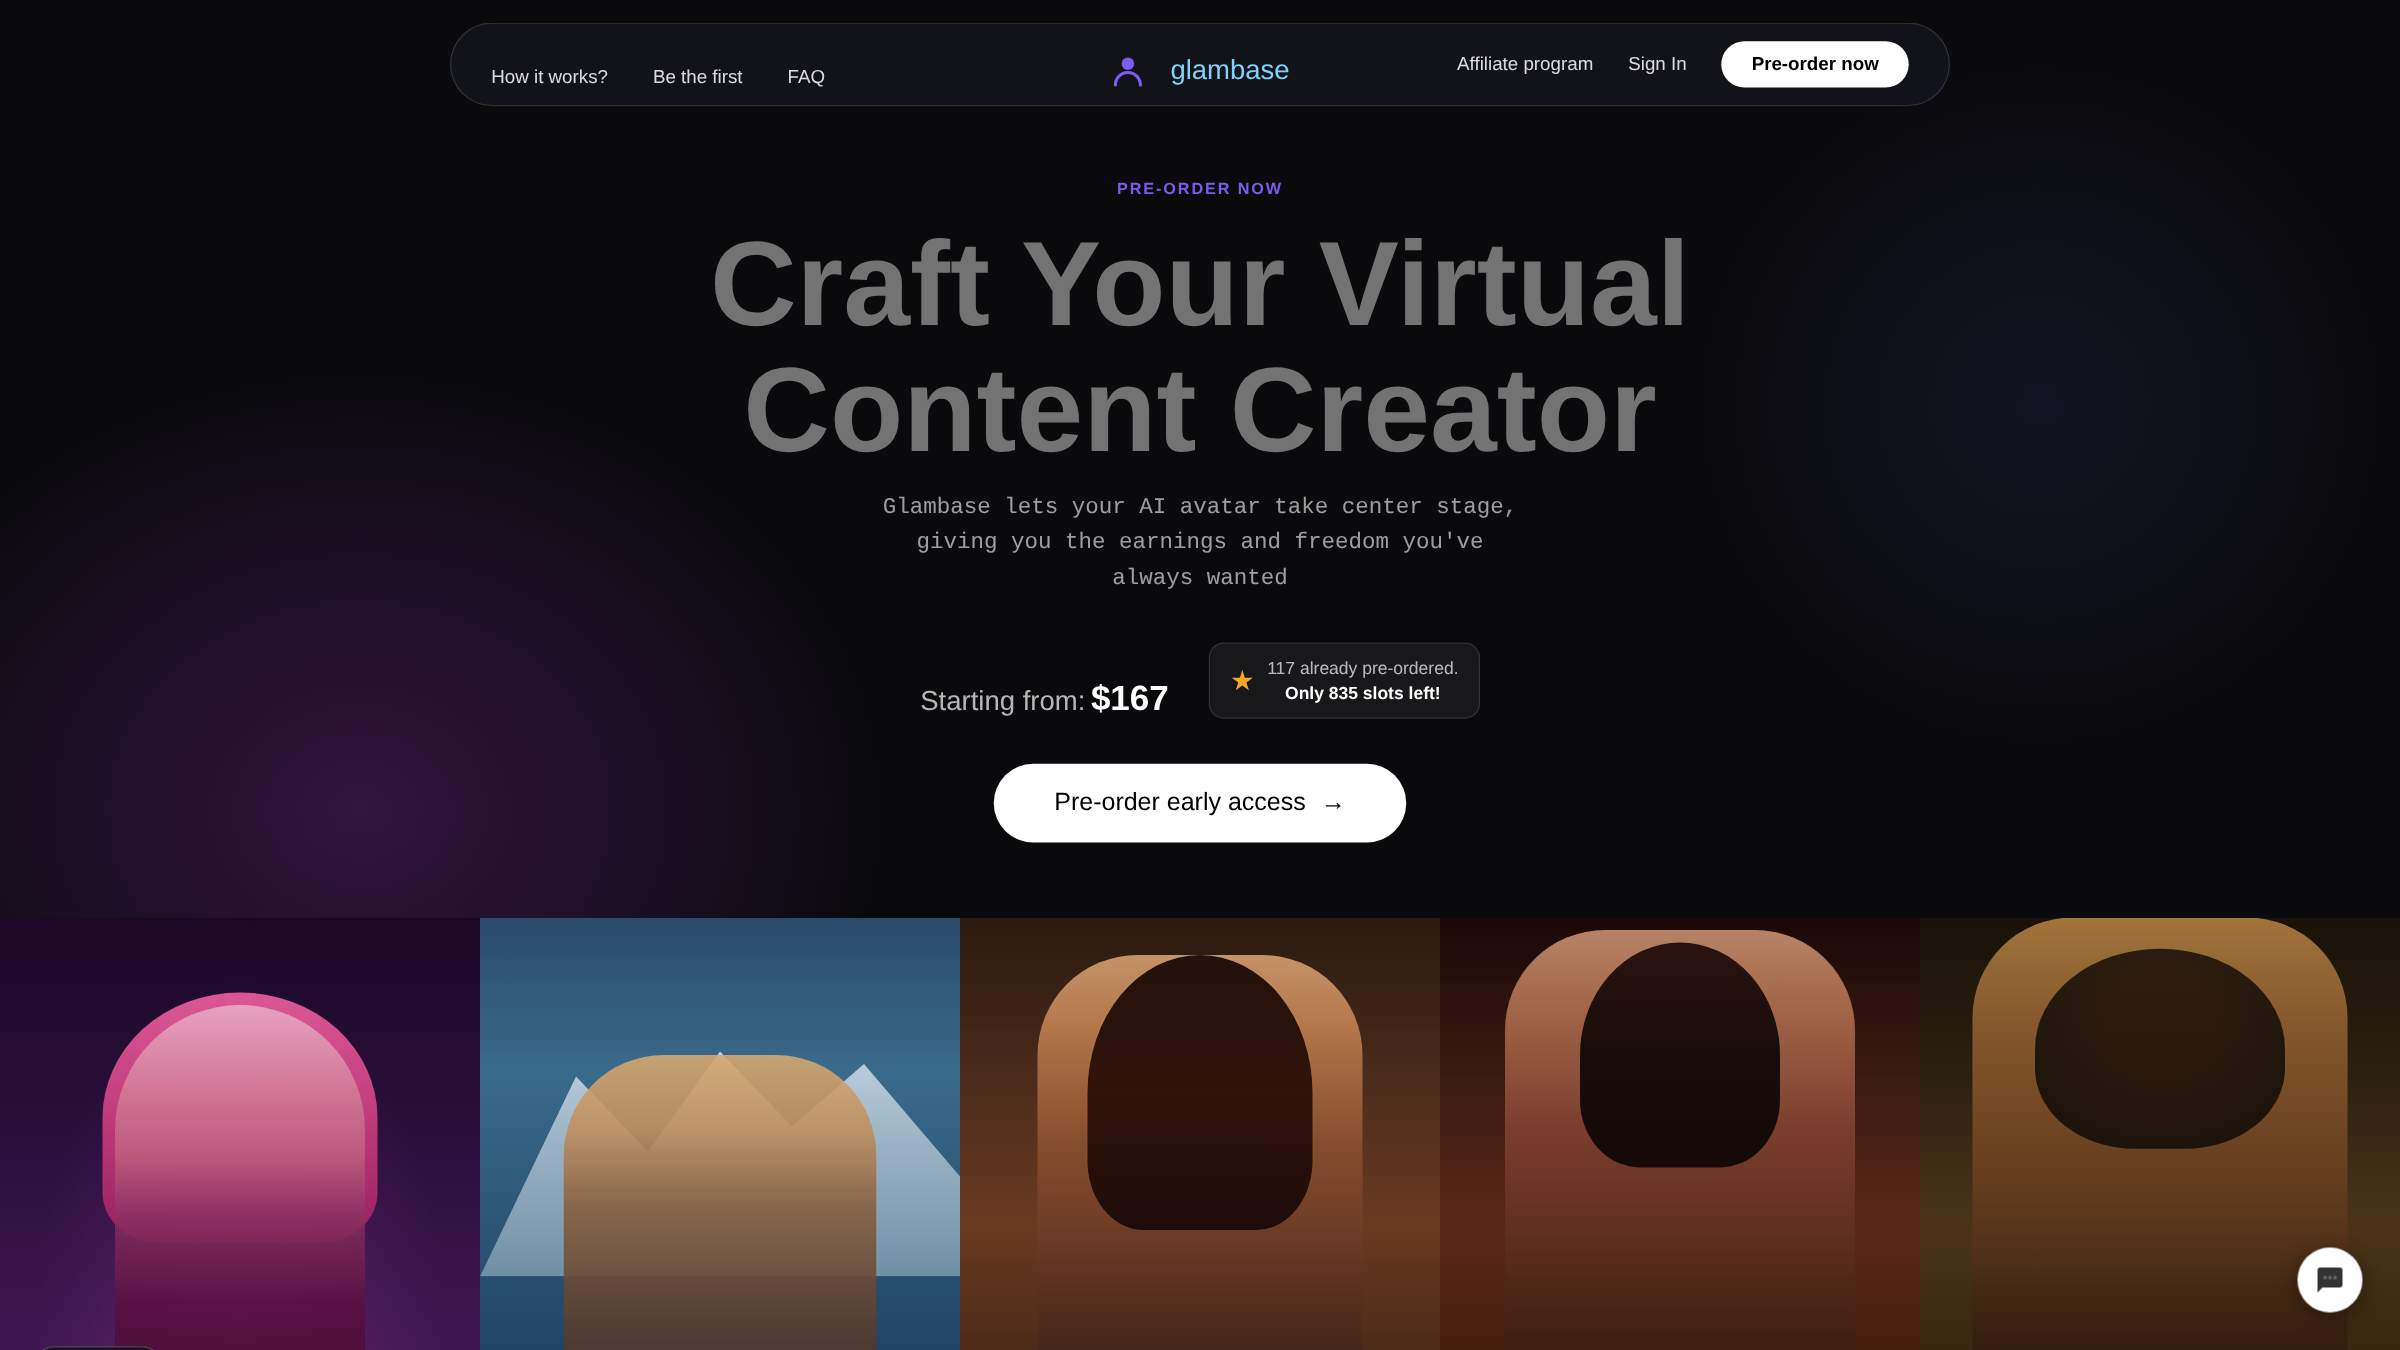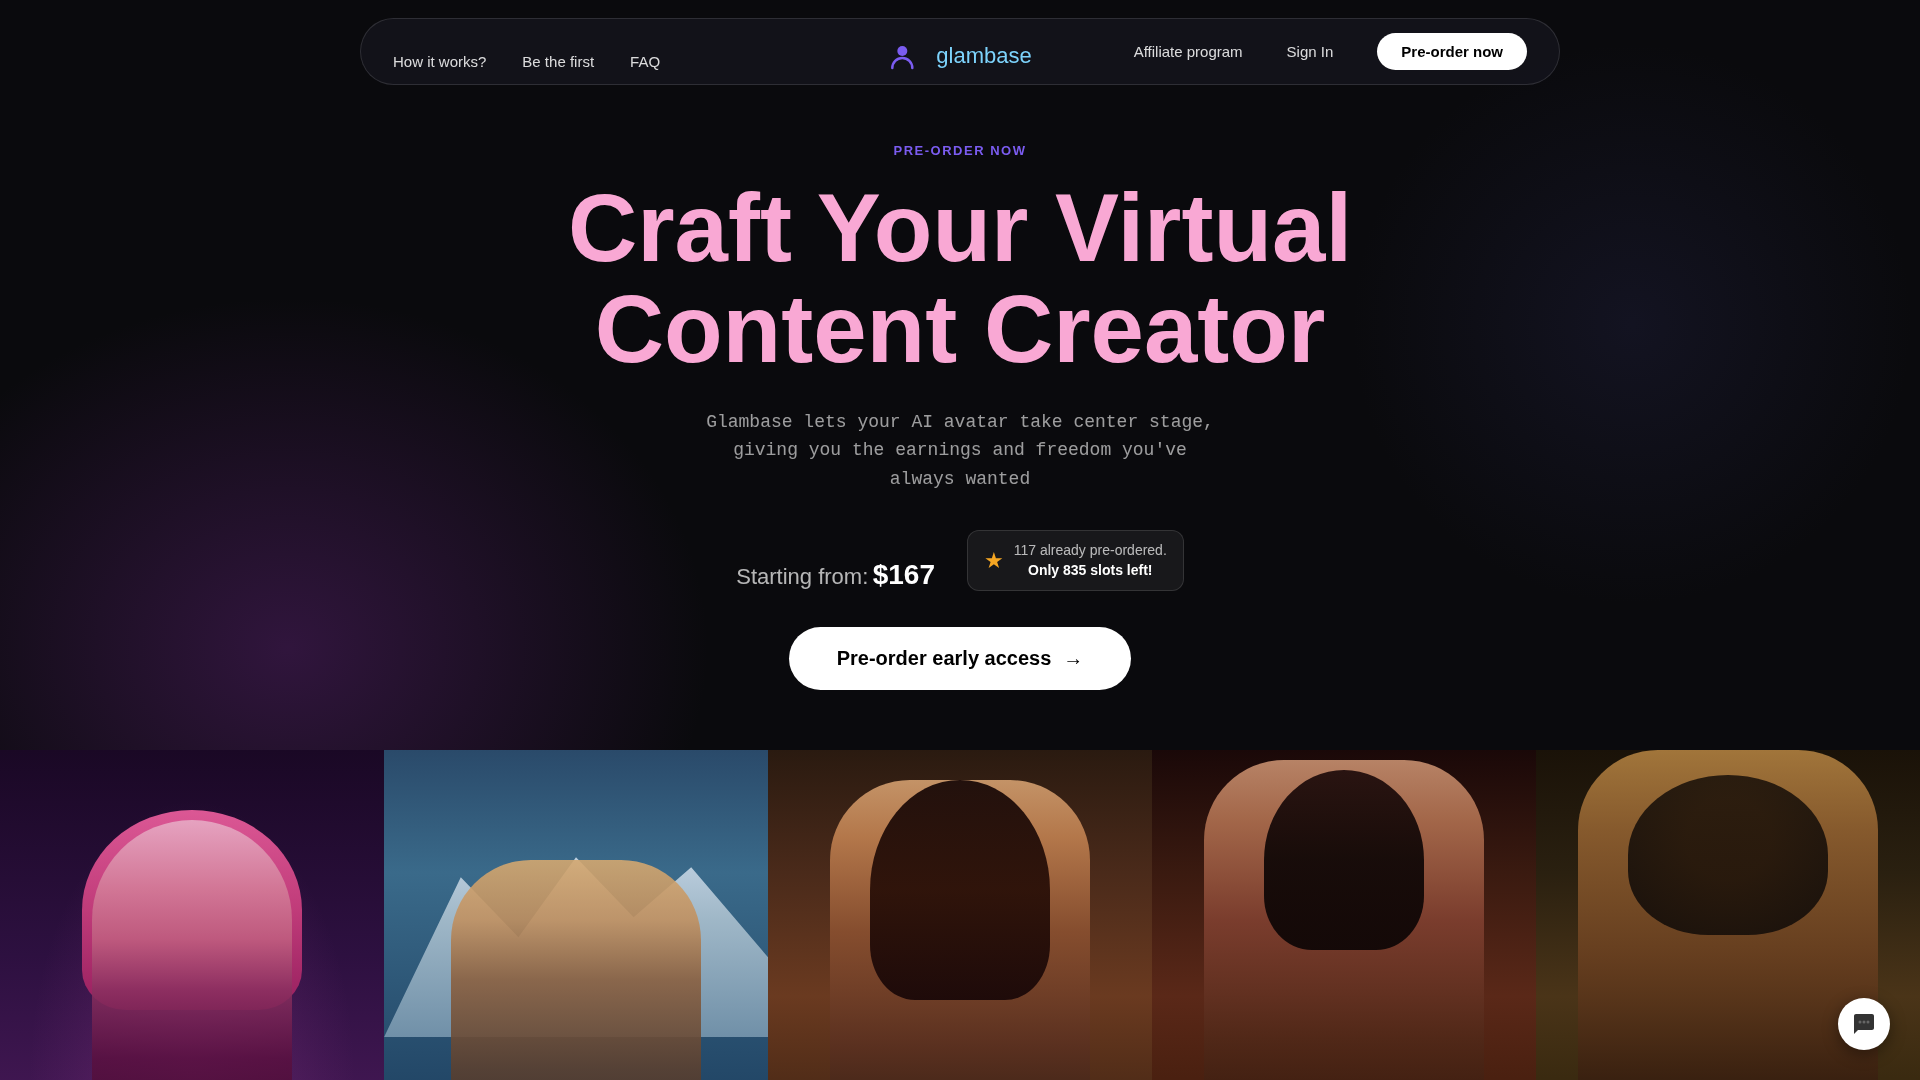--- a/index.html
+++ b/index.html
@@ -68,21 +68,21 @@
     }
 
     .logo-icon {
       width: 28px;
       height: 28px;
     }
 
     .nav-right {
       display: flex;
       align-items: center;
-      gap: 44px;
+      gap: 28px;
     }
 
     .nav-right a {
       color: rgba(255,255,255,0.85);
       text-decoration: none;
       font-size: 15px;
       font-weight: 400;
       cursor: pointer;
     }
 
@@ -113,23 +113,23 @@
       font-weight: 600;
       letter-spacing: 1.5px;
       color: #7b5cf0;
       margin-bottom: 20px;
     }
 
     .hero-title {
       font-size: 96px;
       font-weight: 800;
       line-height: 1.05;
-      color: #f9a8d4;
+      color: #737373;
       max-width: 900px;
-      margin-bottom: 28px;
+      margin-bottom: 12px;
     }
 
     .hero-subtitle {
       font-size: 18px;
       color: rgba(255,255,255,0.6);
       max-width: 520px;
       line-height: 1.6;
       margin-bottom: 36px;
       font-family: Liberation Mono, monospace;
     }
@@ -180,21 +180,21 @@
       display: block;
     }
 
     .btn-cta {
       background: #fff;
       color: #000;
       border: none;
       border-radius: 50px;
       padding: 20px 48px;
       font-size: 20px;
-      font-weight: 700;
+      font-weight: 400;
       cursor: pointer;
       display: flex;
       align-items: center;
       gap: 12px;
     }
 
     
     .images-row {
       position: relative;
       z-index: 5;

